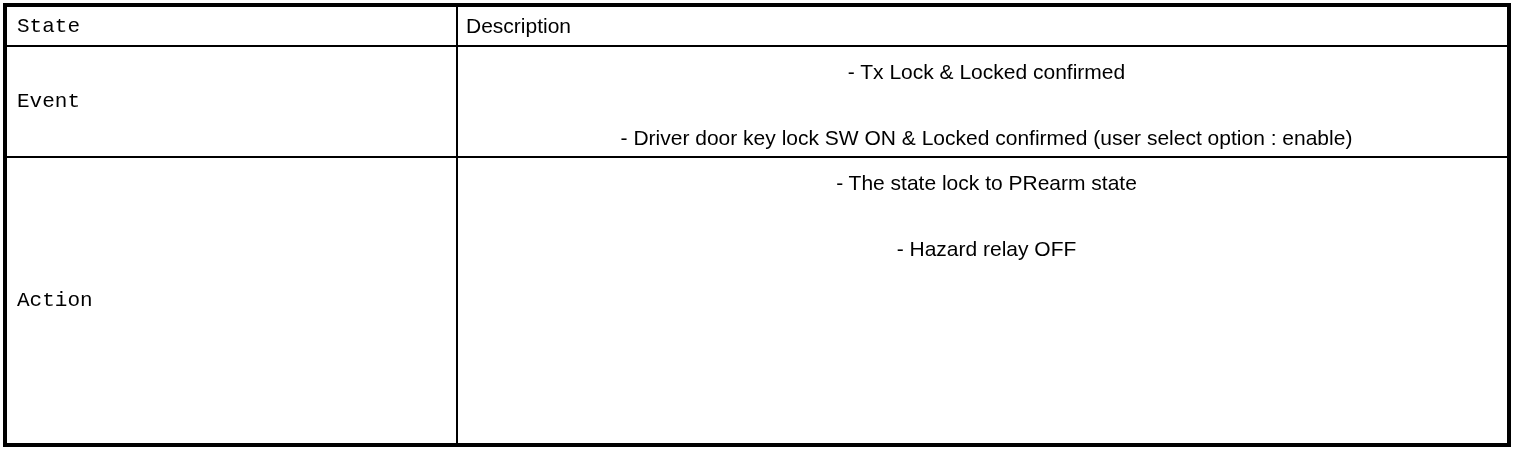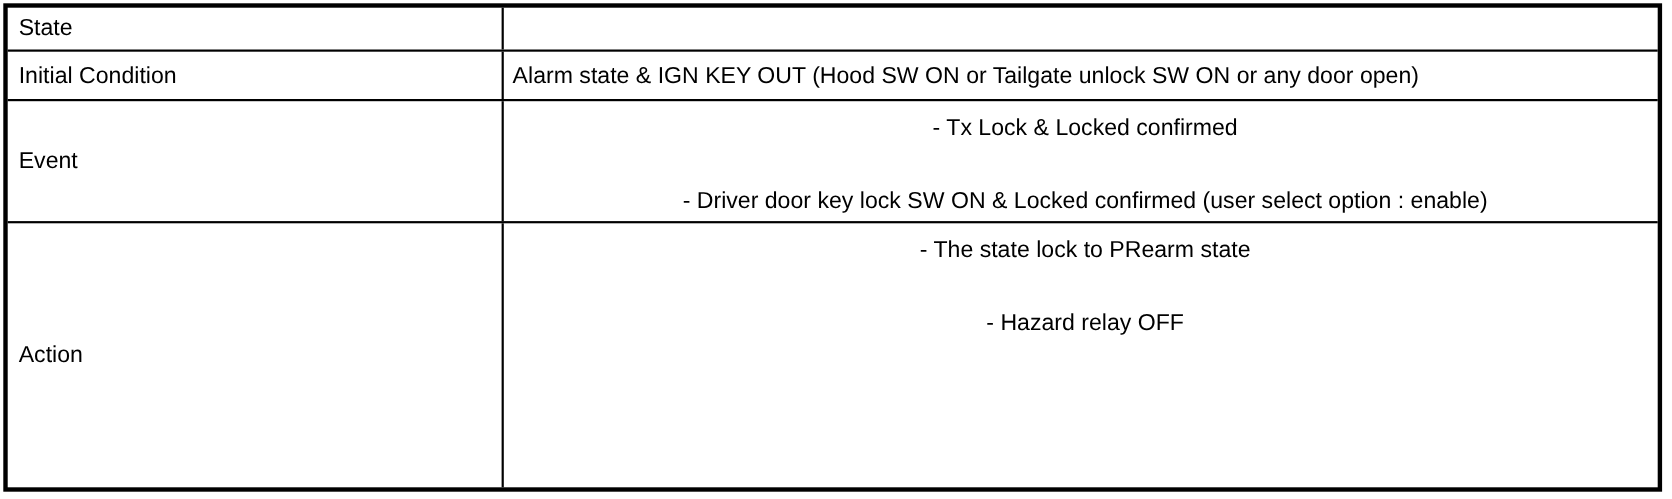--- a/index.html
+++ b/index.html
@@ -46,20 +46,21 @@
     box-sizing: border-box;
     overflow: hidden;
   }
   .cell-state {
     flex: 0 0 451px;
     width: 451px;
     border-right: 2px solid #000000;
     display: flex;
     align-items: center;
     padding-left: 10px;
+    font-family: Liberation Mono, monospace;
   }
   .cell-desc {
     flex: 1 1 auto;
   }
   .cell-desc.single {
     display: flex;
     align-items: center;
     padding-left: 8px;
   }
   .cell-desc.list {
@@ -77,30 +78,25 @@
 </style>
 </head>
 <body>
 
 <div class="spec-table">
 
   <div class="t-row row-header">
     <div class="cell cell-state">
       <span>State</span>
     </div>
+    <div class="cell cell-desc single">
+      <span>Description</span>
+    </div>
   </div>
 
-  <div class="t-row row-initial">
-    <div class="cell cell-state">
-      <span>Initial Condition</span>
-    </div>
-    <div class="cell cell-desc single">
-      <span>Alarm state &amp; IGN KEY OUT (Hood SW ON or Tailgate unlock SW ON or any door open)</span>
-    </div>
-  </div>
 
   <div class="t-row row-event">
     <div class="cell cell-state">
       <span>Event</span>
     </div>
     <div class="cell cell-desc list">
       <div class="desc-line">- Tx Lock &amp; Locked confirmed</div>
       <div class="desc-line">- Driver door key lock SW ON &amp; Locked confirmed (user select option : enable)</div>
     </div>
   </div>

